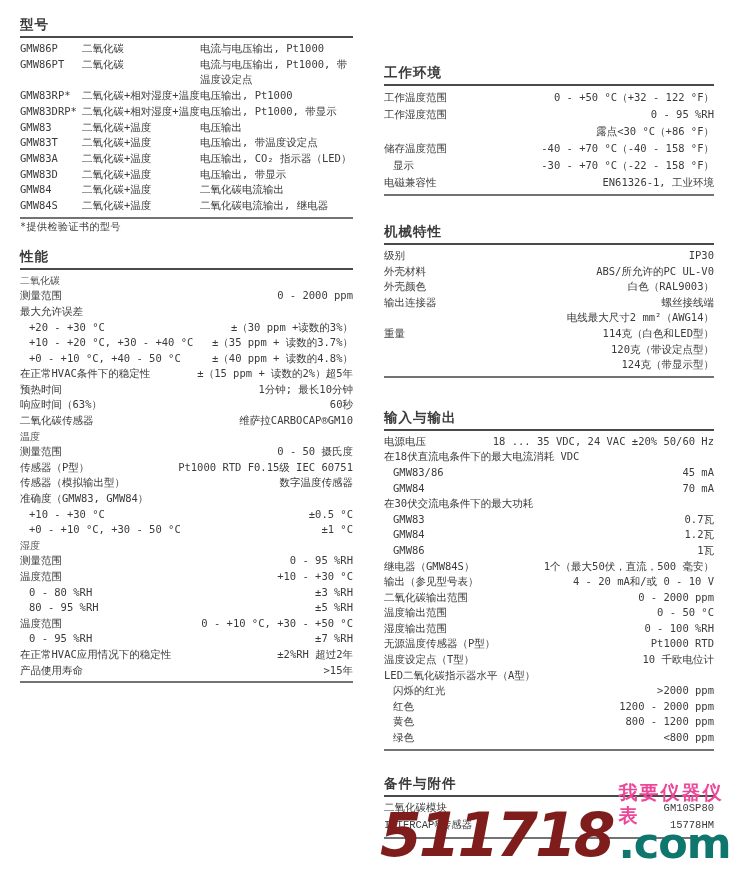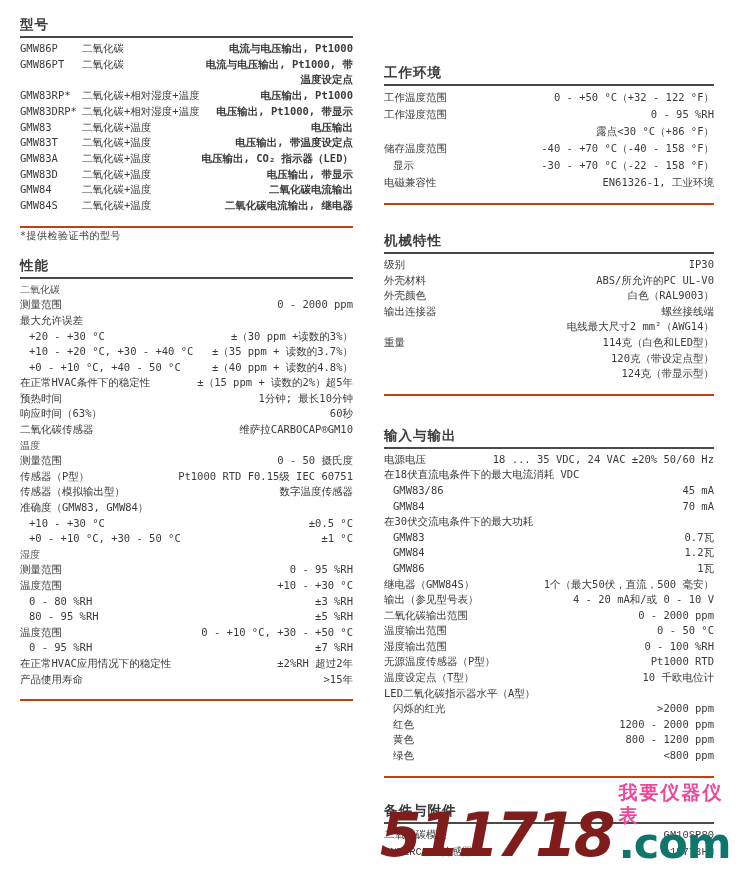--- a/index.html
+++ b/index.html
@@ -5,37 +5,37 @@
   html,body{margin:0;padding:0;background:#ffffff;}
   .page{position:relative;width:736px;height:869px;background:#ffffff;overflow:hidden;
         font-family:"DejaVu Sans Mono","Liberation Mono","DejaVu Sans",sans-serif;
         color:#3b3b3b;}
   .col{position:absolute;top:16px;}
   .col-left{left:20px;width:333px;}
   .col-right{left:384px;width:330px;margin-top:48px;}
 
   .section-title{font-size:13.5px;font-weight:700;letter-spacing:1px;
                  padding-bottom:2px;border-bottom:2px solid #4a4a4a;}
-  .rows{border-bottom:2px solid #c2410c;padding:3px 0 12px;}
+  .rows{border-bottom:2px solid #737373;padding:3px 0 3px;}
 
   
   .srow{display:flex;justify-content:space-between;align-items:baseline;
         height:15.6px;line-height:15.6px;font-size:10.5px;white-space:nowrap;}
   .s-label{text-align:left;}
   .s-value{flex:1;text-align:right;}
   .srow.indent .s-label{padding-left:9px;}
   .srow.sub{font-size:10px;color:#525252;}
   .sec-env .srow,.sec-acc .srow{height:17px;line-height:17px;gap:21px;}
 
   
   .mrow{display:grid;grid-template-columns:62px 118px 1fr;
         font-size:10.5px;line-height:15.7px;}
   .m-model{white-space:nowrap;}
   .m-params{white-space:nowrap;}
-  .m-output{text-align:right;white-space:pre-line;font-weight:bold;}
+  .m-output{text-align:left;white-space:pre-line;}
   .footnote{font-size:10px;padding-top:1px;letter-spacing:0.5px;}
 
   .sec-perf{margin-top:14px;}
   .sec-mech{margin-top:27px;}
   .sec-io{margin-top:31px;}
   .sec-acc{margin-top:24px;font-family:Liberation Mono, monospace;}
 
   
   .logo{position:absolute;left:380px;top:781px;display:flex;align-items:flex-end;
         font-family:"DejaVu Sans","Liberation Sans",sans-serif;}

